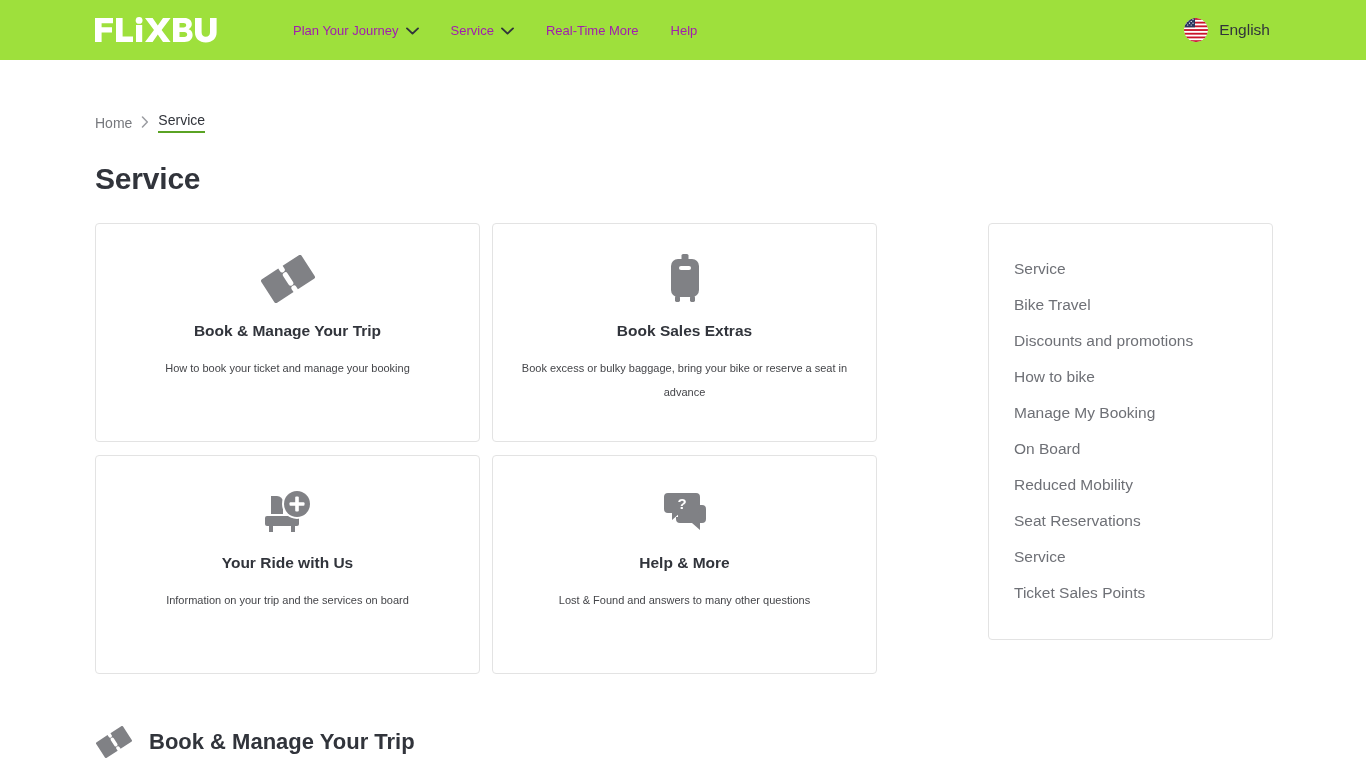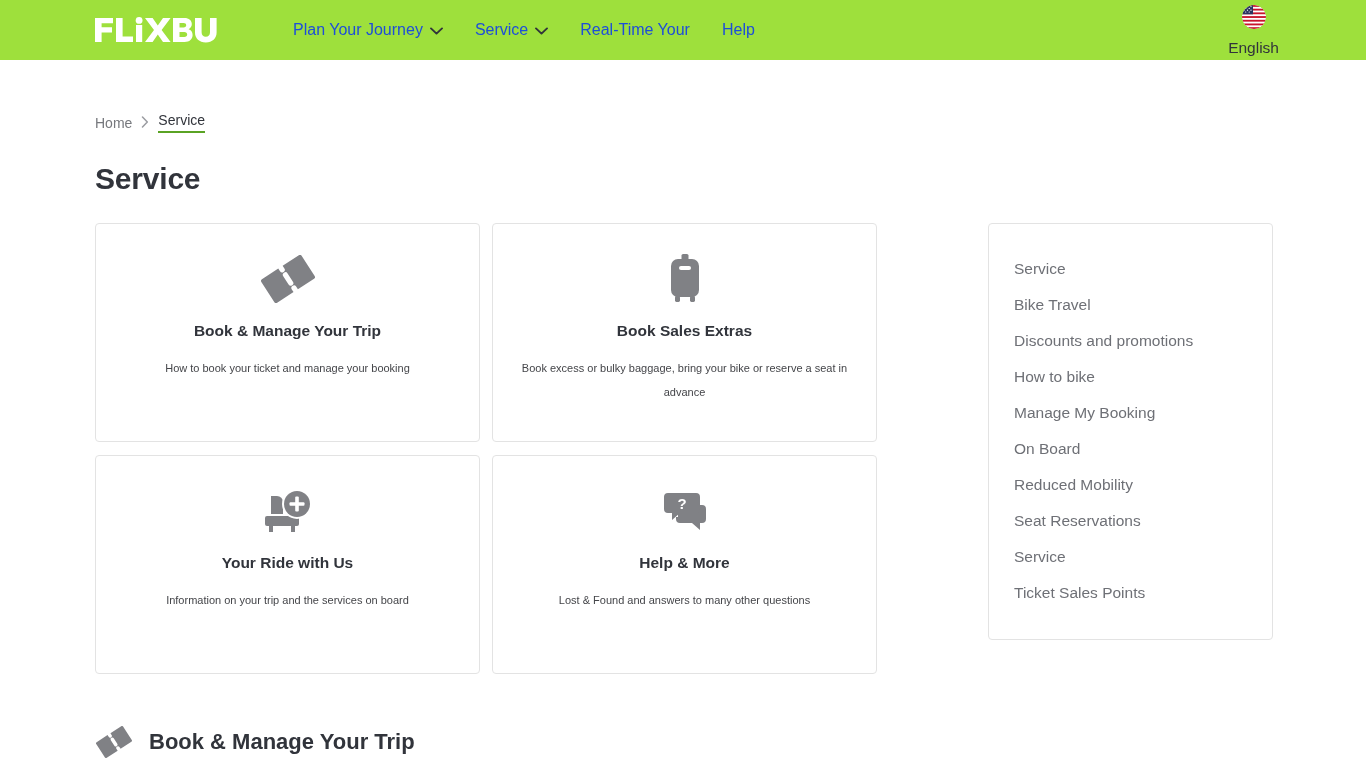--- a/index.html
+++ b/index.html
@@ -35,37 +35,36 @@
     display: flex;
     align-items: center;
     margin-left: 72px;
     gap: 0px;
   }
   .nav-item {
     display: flex;
     align-items: center;
     gap: 7px;
     padding: 0 16px;
-    font-size: 16px;
-    color: #1d4ed8;
+    font-size: 13px;
+    color: #a21caf;
     cursor: pointer;
     white-space: nowrap;
     line-height: 1;
   }
   .nav-item:first-child { padding-left: 0; }
   .chevron { display: block; }
 
   .lang-switch {
     position: absolute;
-    right: 87px;
+    right: 96px;
     display: flex;
     align-items: center;
     gap: 11px;
     cursor: pointer;
-    flex-direction: column;
   }
   .flag {
     width: 24px;
     height: 24px;
     border-radius: 50%;
     overflow: hidden;
     display: block;
     flex: none;
   }
   .lang-label {
@@ -235,21 +234,21 @@
     </div>
     <div class="nav-item">
       <span>Service</span>
       <span class="chevron">
         <svg width="13" height="8" viewBox="0 0 13 8">
             <path d="M1 1.4 L6.5 6.6 L12 1.4" fill="none" stroke="#31343b" stroke-width="1.9" stroke-linecap="round" stroke-linejoin="round"></path>
           </svg>
       </span>
     </div>
     <div class="nav-item">
-      <span>Real-Time Your</span>
+      <span>Real-Time More</span>
     </div>
     <div class="nav-item">
       <span>Help</span>
     </div>
   </nav>
 
   <div class="lang-switch">
     <span class="flag">
       <svg width="24" height="24" viewBox="0 0 24 24">
         <defs>

